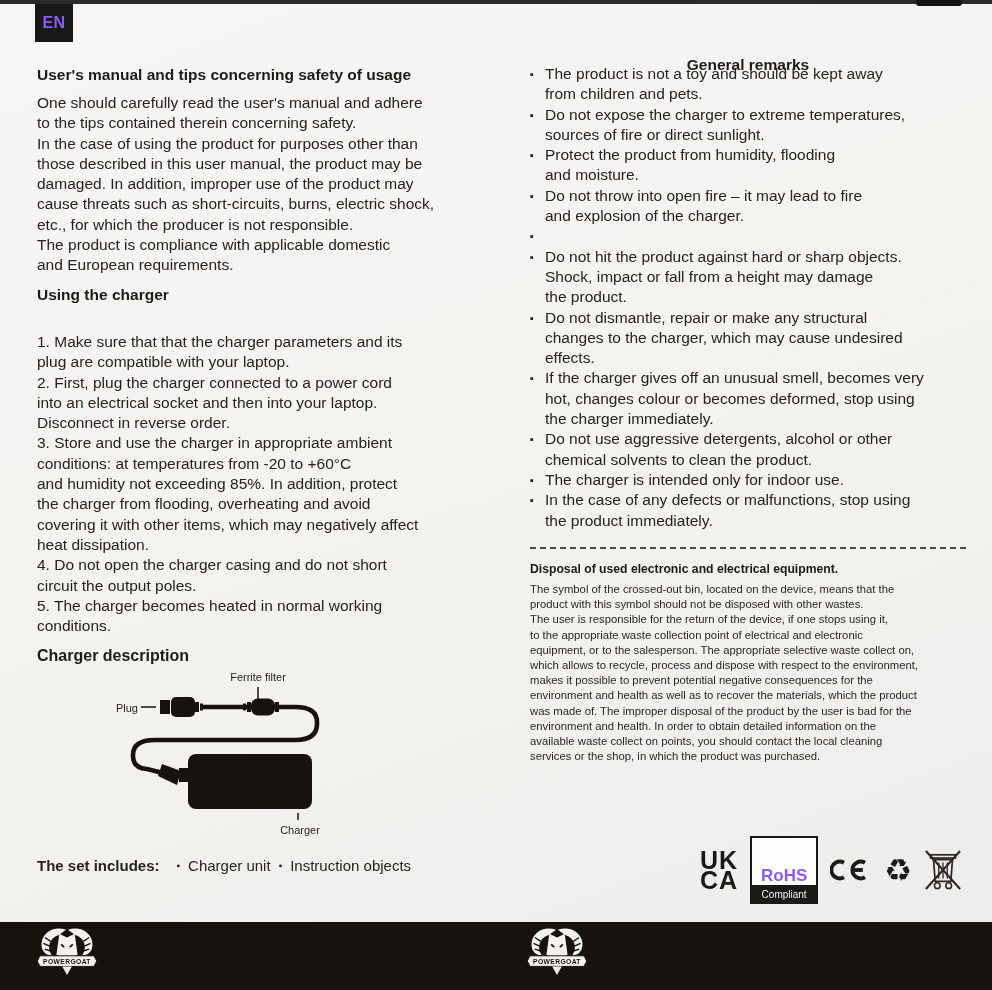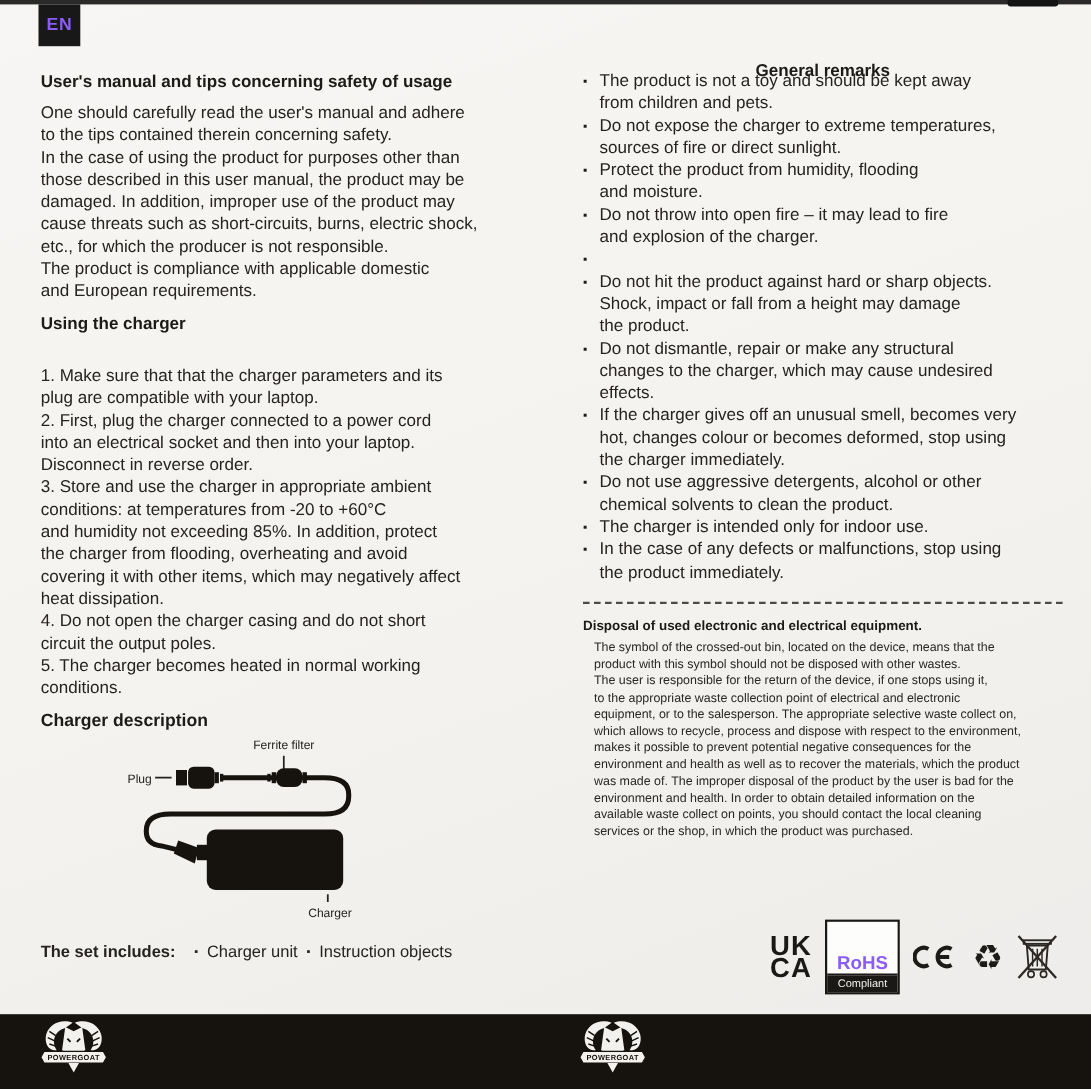--- a/index.html
+++ b/index.html
@@ -17,21 +17,21 @@
   h2{margin:0;font-size:15.5px;font-weight:bold;color:#1d1b18;}
   .body-text{font-size:15.5px;line-height:20.3px;white-space:pre-line;color:#26231f;}
   .col-left{left:37px;width:452px;}
   .col-right{left:530px;width:436px;}
   .remarks-list{margin:0;padding:0;list-style:none;}
   .remarks-list li{display:flex;align-items:flex-start;}
   .remarks-list .bullet{width:15px;flex:0 0 15px;font-size:11px;line-height:20.3px;color:#1d1b18;}
   .remarks-list .btext{font-size:15.5px;line-height:20.3px;white-space:pre-line;color:#26231f;}
   .dashed-sep{border-top:2px dashed #4d4b48;height:0;}
   .disposal-h{font-size:12.2px;font-weight:bold;color:#1c1a17;}
-  .disposal-p{font-size:11.3px;line-height:15.2px;white-space:pre-line;color:#2a2723;margin-left:10px;}
+  .disposal-p{font-size:11.3px;line-height:15.2px;white-space:pre-line;color:#2a2723;}
   .set-line{display:flex;align-items:baseline;font-size:15px;color:#26231f;}
   .set-line .lbl{font-weight:bold;margin-right:9px;}
   .set-line .sq{font-size:10px;margin:0 8px;position:relative;top:-2px;}
   .diagram-svg text{font-family:"Liberation Sans",sans-serif;font-size:11px;fill:#26231f;}
   .cert-row{display:flex;align-items:center;}
   .ukca{font-weight:800;font-size:25px;line-height:.82;letter-spacing:1px;color:#1b1916;
         text-align:left;}
   .rohs-box{width:64px;border:2.5px solid #1b1916;background:#fdfdfc;text-align:center;}
   .rohs-top{font-size:17px;font-weight:bold;color:#8b5cf6;line-height:19px;border-bottom:2px solid #1b1916;margin-top:28px;}
   .rohs-bottom{background:#1b1916;color:#f4f3f1;font-size:10px;line-height:13px;padding:1px 0;}

